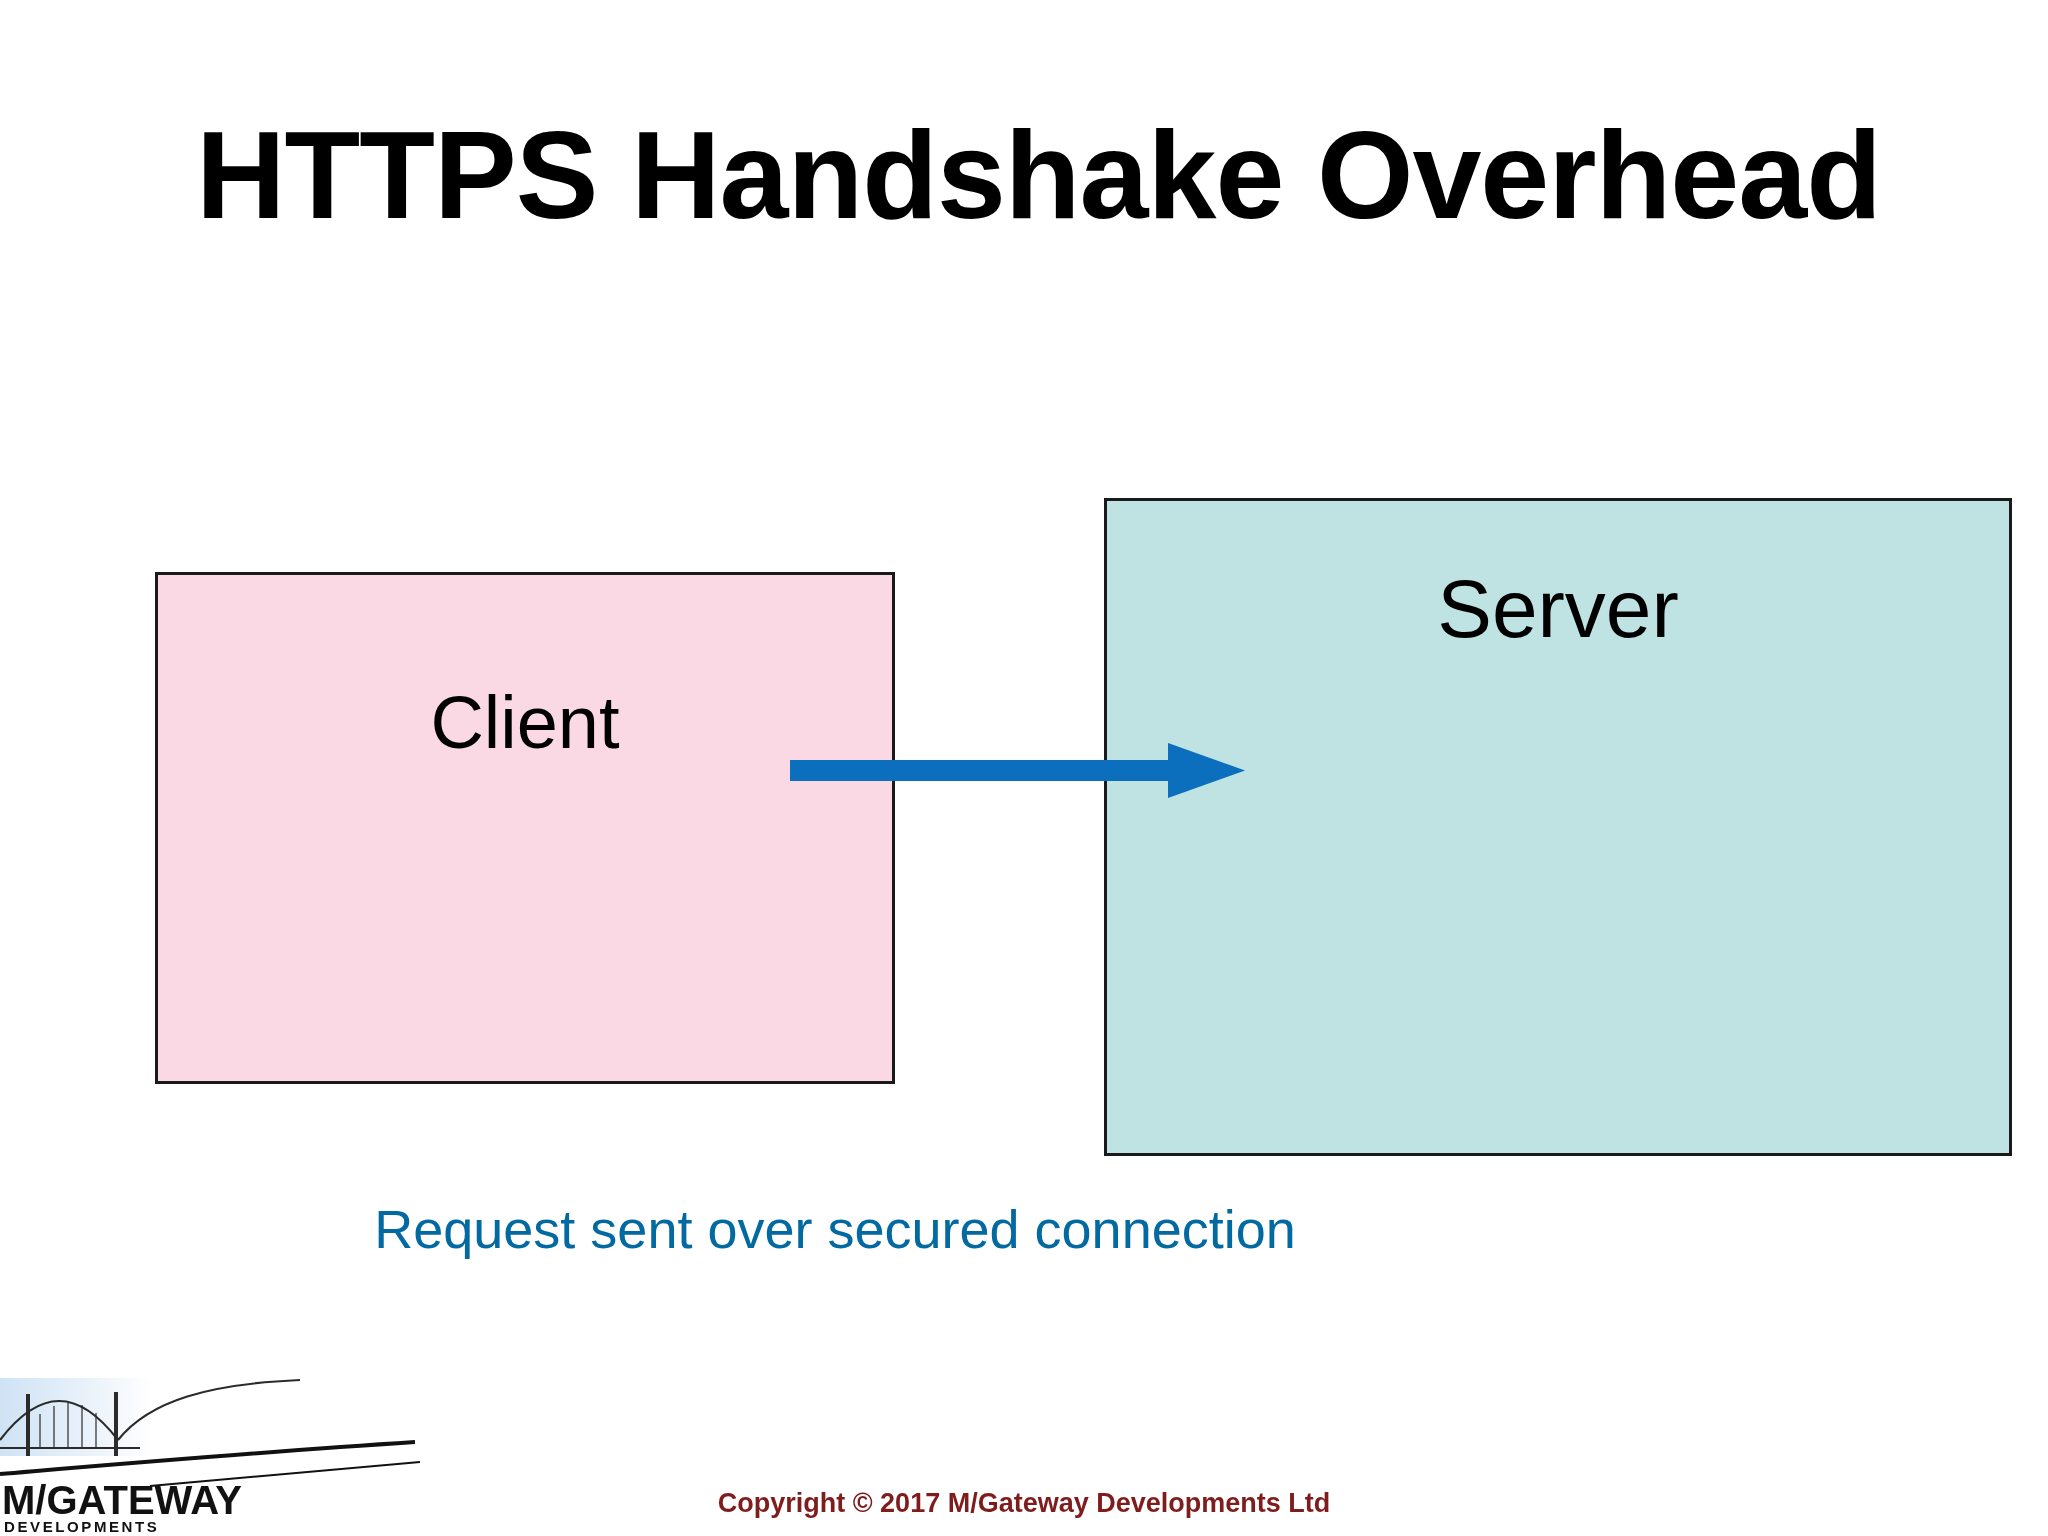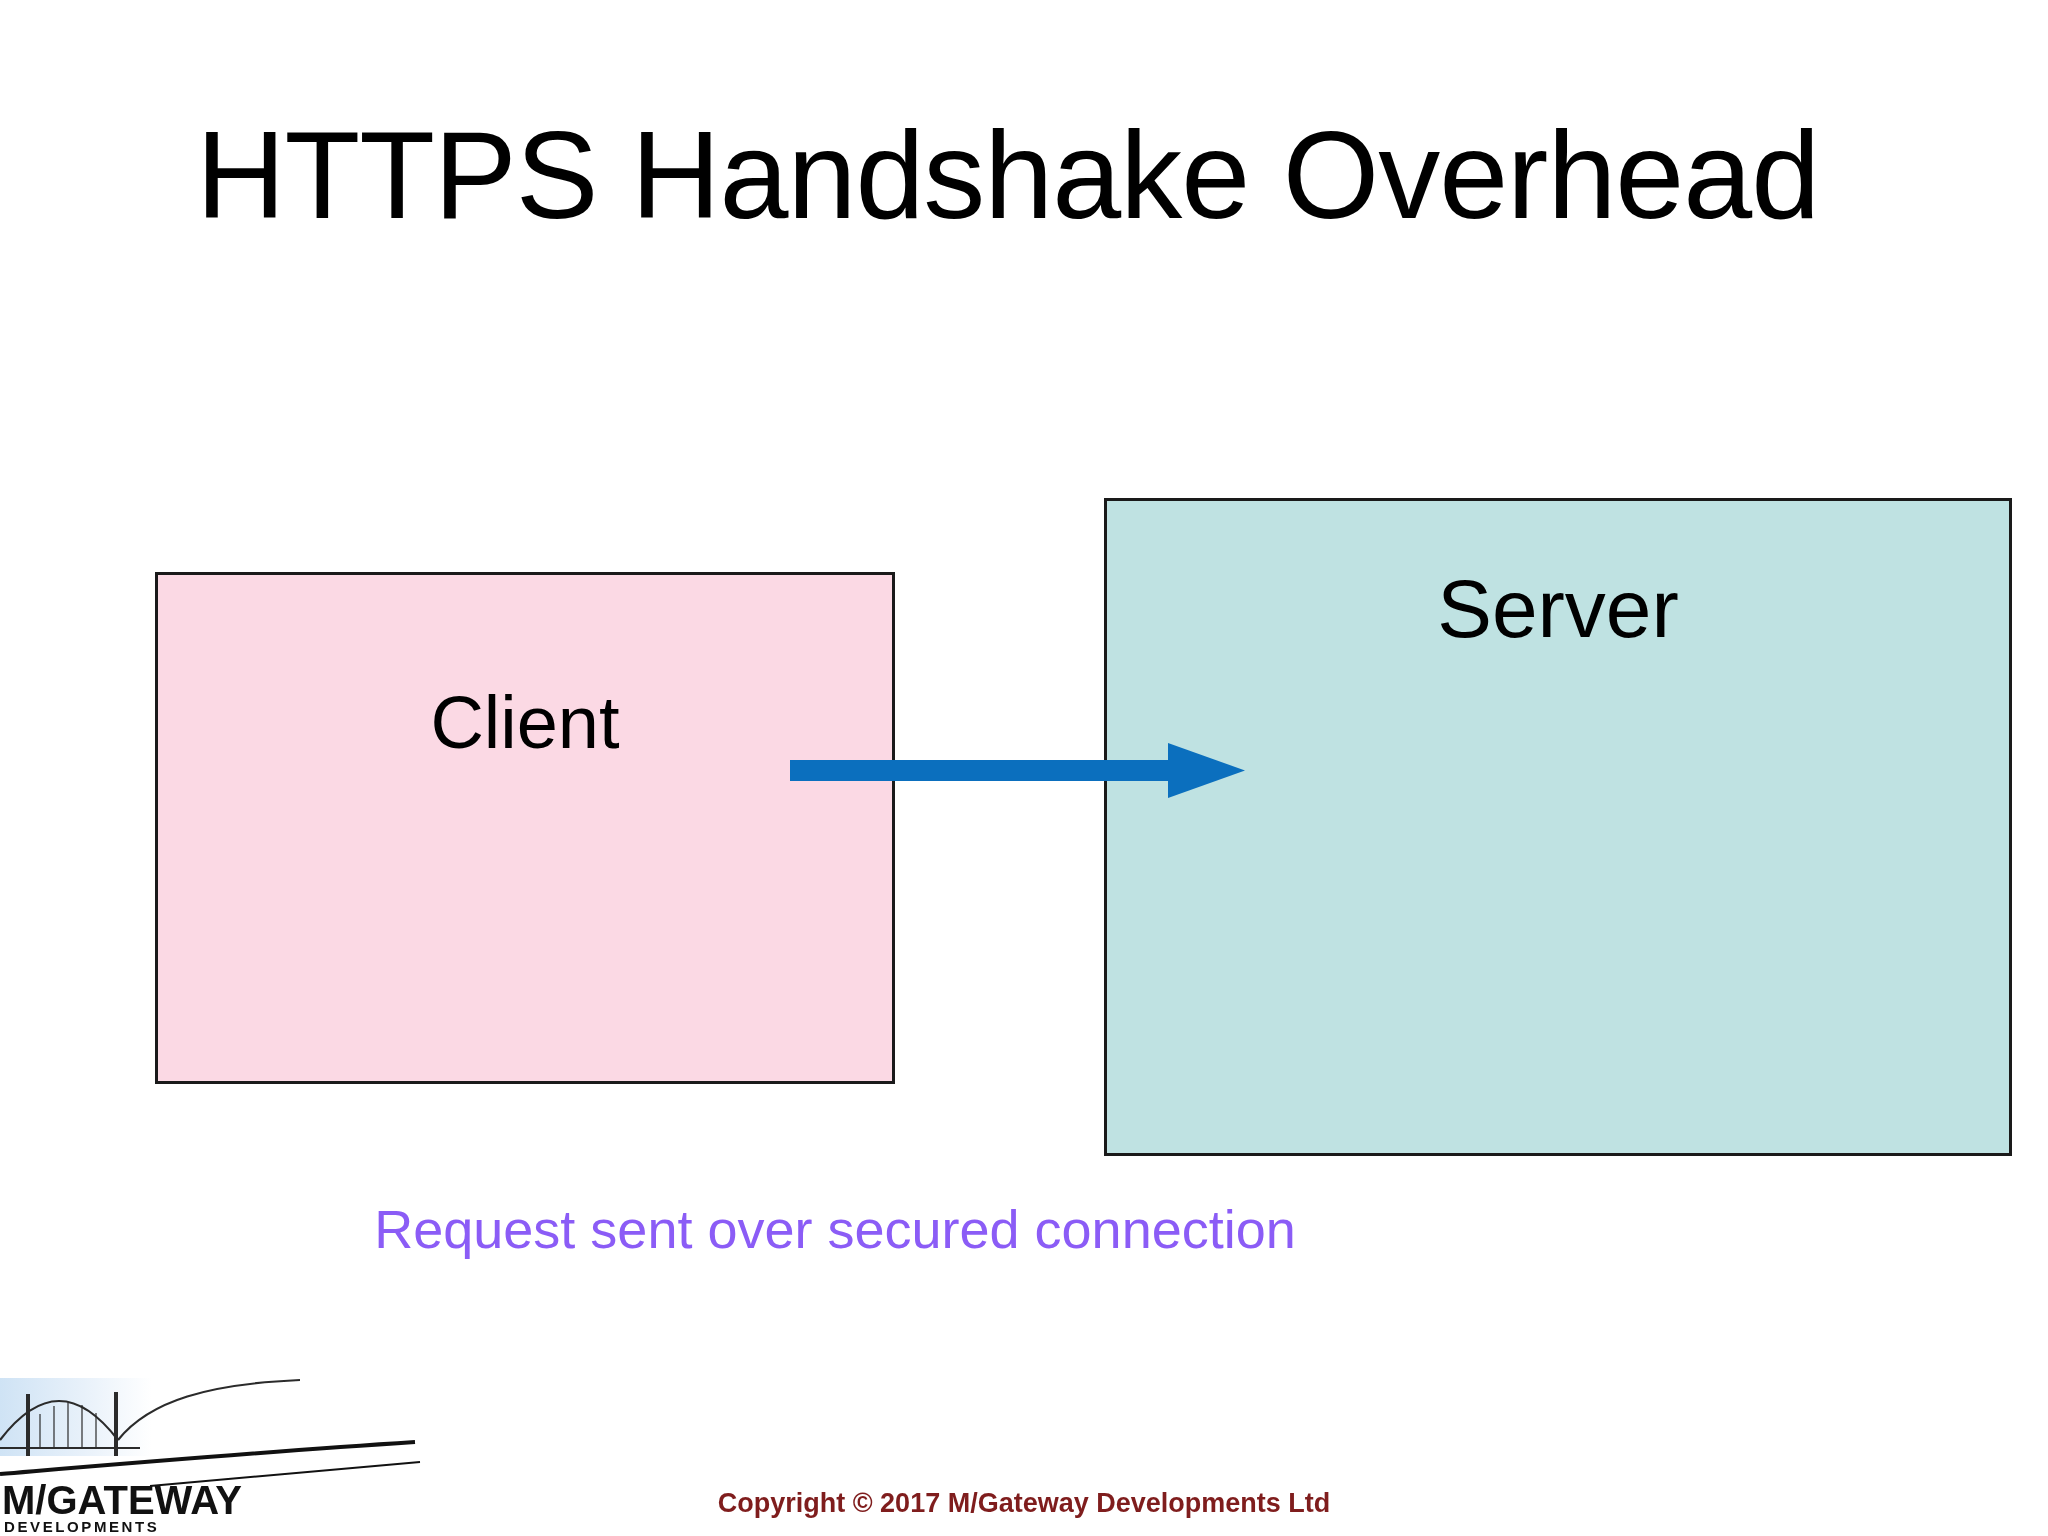--- a/index.html
+++ b/index.html
@@ -21,21 +21,21 @@
   }
 
   
   #slide-title {
     position: absolute;
     left: 196px;
     top: 100px;
     width: 1700px;
     font-size: 124px;
     line-height: 150px;
-    font-weight: 400;
+    font-weight: 700;
     color: #000000;
     letter-spacing: -1px;
     white-space: nowrap;
   }
 
   
   .node-box {
     position: absolute;
     border: 3px solid #1a1a1a;
     box-sizing: border-box;
@@ -84,21 +84,21 @@
 
   
   #flow-caption {
     position: absolute;
     left: 0px;
     top: 1198px;
     width: 1670px;
     text-align: center;
     font-size: 54px;
     line-height: 62px;
-    color: #8b5cf6;
+    color: #0369a1;
     white-space: nowrap;
   }
 
   
   #logo {
     position: absolute;
     left: 0px;
     top: 1378px;
     width: 430px;
     height: 158px;

